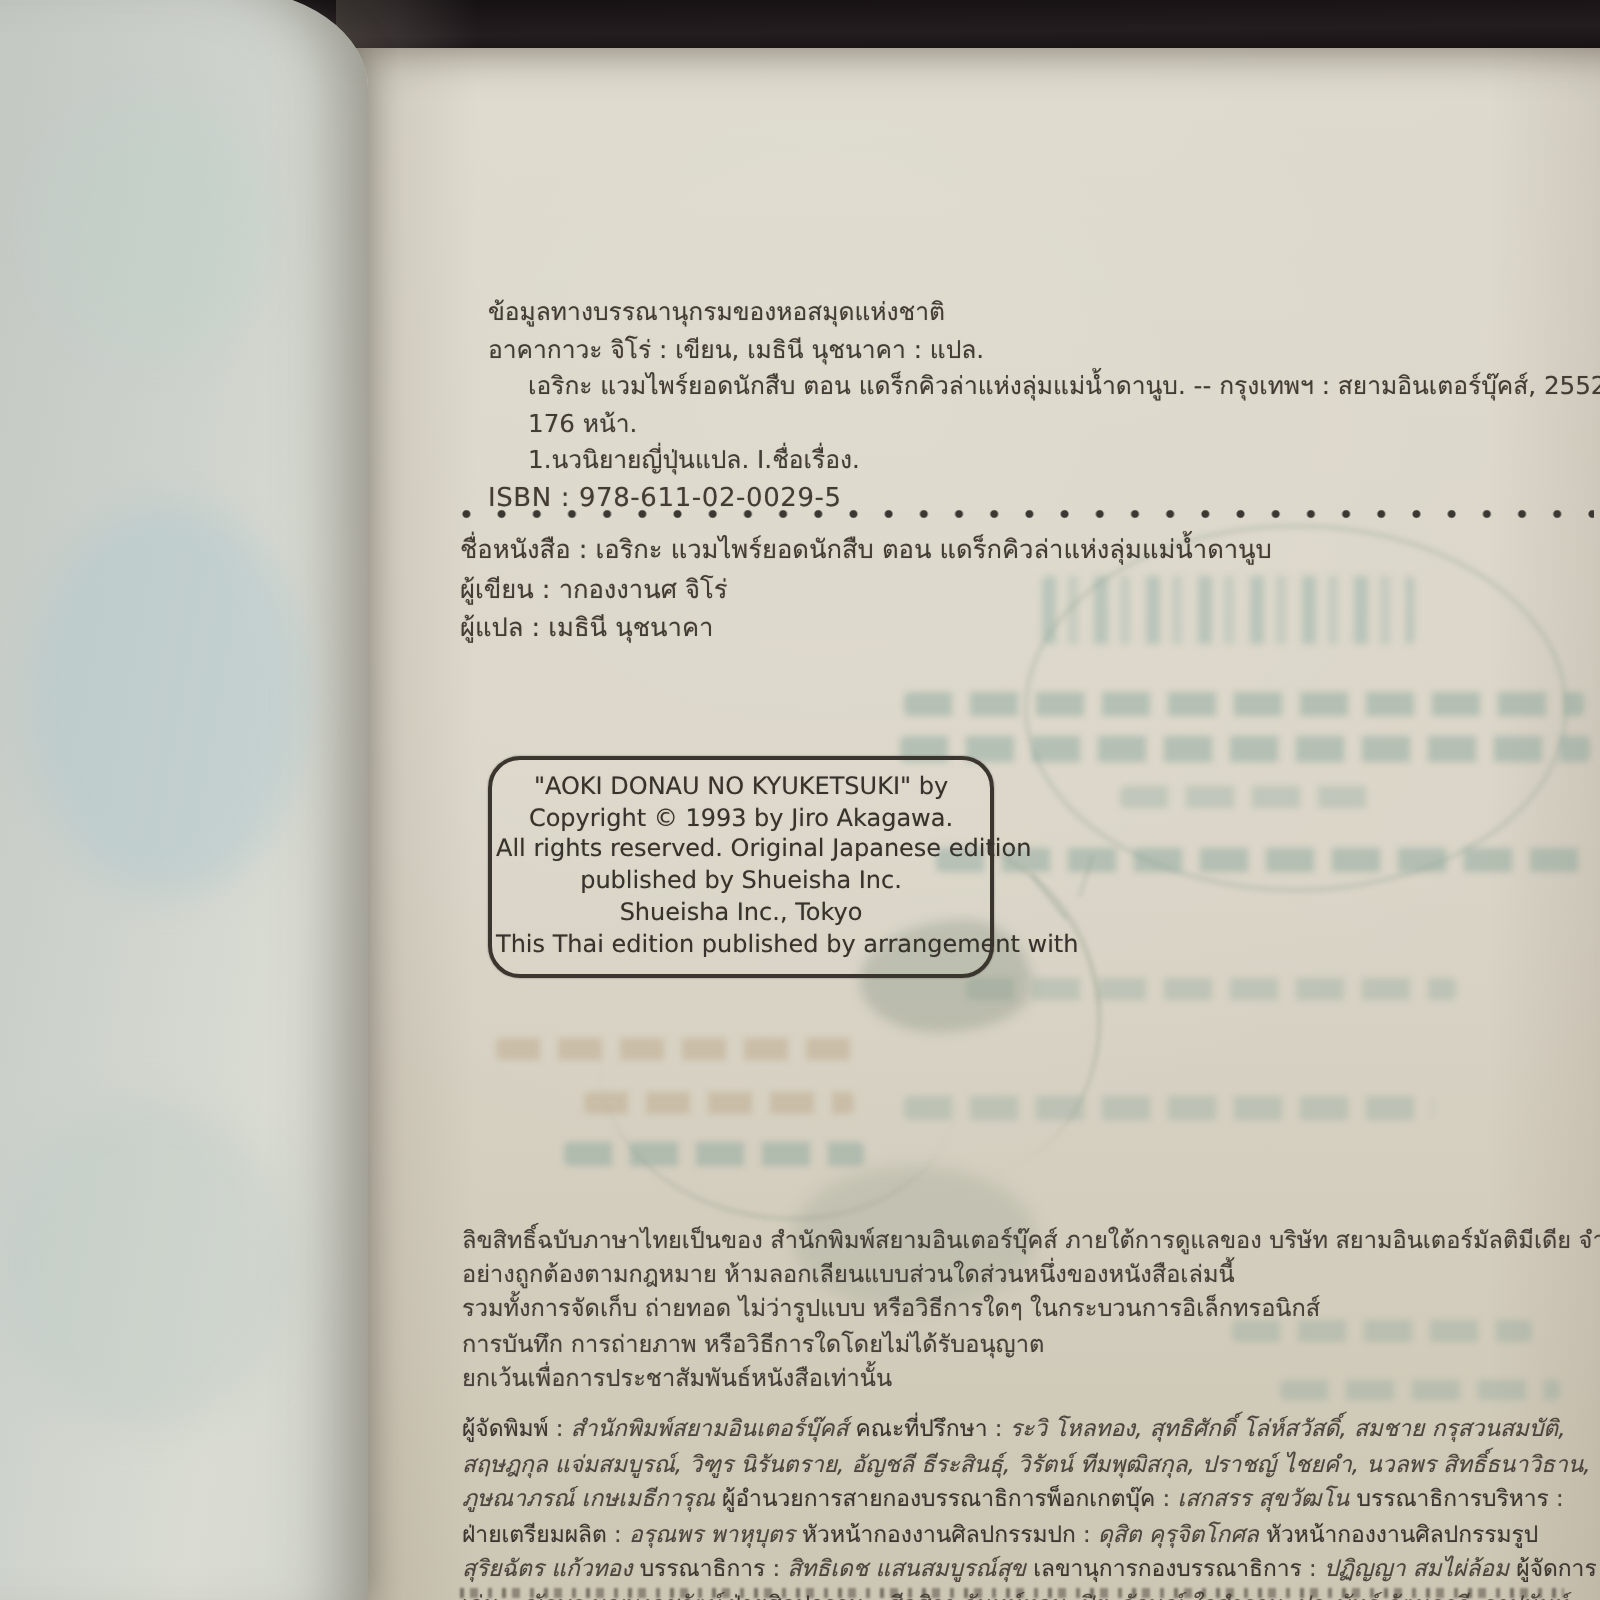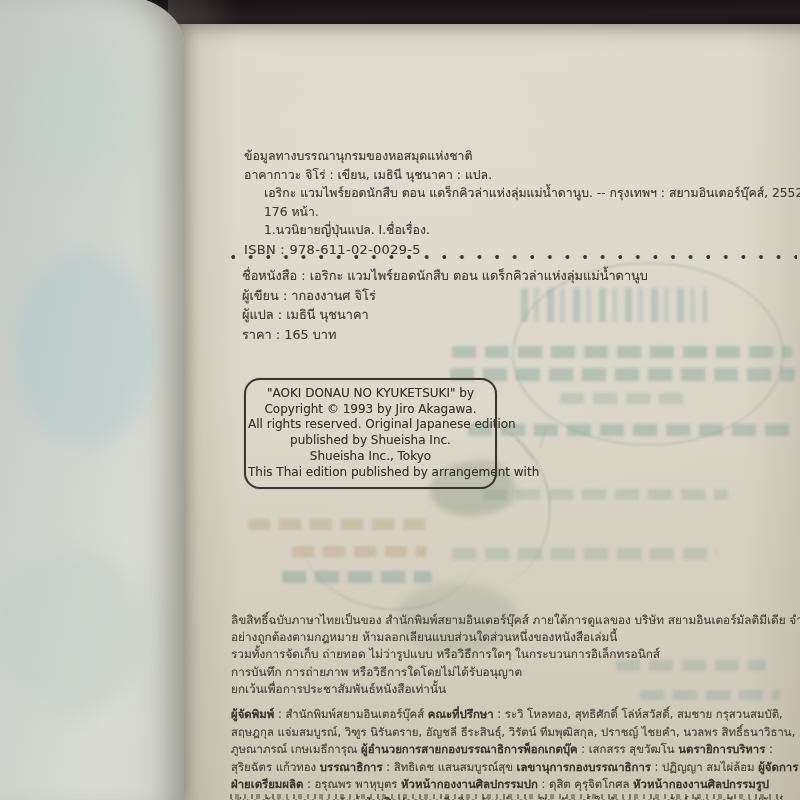--- a/index.html
+++ b/index.html
@@ -50,28 +50,28 @@
   .gblob2{left:396px;top:583px;width:122px;height:72px;background:rgba(128,144,124,.20);border-radius:50%;filter:blur(4px);}
   
   .txt{position:absolute;z-index:10;color:#423c35;}
   .txt div{white-space:nowrap;}
   .bib{left:244px;top:147px;font-size:12.3px;line-height:18.6px;}
   .bib .ind{margin-left:20px;}
   .bib .isbn{font-size:13px;letter-spacing:.3px;margin-top:1px;}
   .dots{position:absolute;z-index:10;left:231px;top:254px;width:566px;height:6px;
     background-image:radial-gradient(circle at 2.2px 3px,#3b3733 1.6px,rgba(59,55,51,0) 2.3px);
     background-size:17.6px 6px;background-repeat:repeat-x;}
-  .details{left:242px;top:266px;font-size:12.8px;line-height:19.6px;}
+  .details{left:230px;top:266px;font-size:12.8px;line-height:19.6px;}
   .copybox{left:244px;top:378px;width:245px;border:2px solid #3a352f;border-radius:16px;
     padding:6px 2px 7px;text-align:center;font-size:12px;line-height:15.7px;color:#37322c;
     box-shadow:0 0 1px rgba(58,53,47,.6);background:rgba(255,255,255,.03);}
   .license{left:231px;top:612px;font-size:11.8px;line-height:17.2px;color:#464039;}
   .credits{left:231px;top:706px;font-size:11.4px;line-height:17.5px;color:#4b453d;}
-  .credits .cb{font-weight:700;font-style:normal;color:#3b362f;}
-  .credits .ci{}
+  .credits .cb{font-weight:400;font-style:normal;color:#3b362f;}
+  .credits .ci{font-style:italic;}
   .credits .cr{font-style:normal;}
   .cutline{position:absolute;z-index:10;left:230px;top:794px;width:552px;height:5px;opacity:.8;
     filter:blur(.5px);
     background:repeating-linear-gradient(90deg,rgba(62,56,48,.75) 0 2px,rgba(0,0,0,0) 2px 5px,rgba(62,56,48,.55) 5px 9px,rgba(0,0,0,0) 9px 14px,rgba(62,56,48,.65) 14px 16px,rgba(0,0,0,0) 16px 21px);}
   .softtext{text-shadow:0 0 .5px rgba(70,60,50,.4);}
 </style>
 </head>
 <body>
 
 <div class="photo">
@@ -115,21 +115,20 @@
     <div class="ind">1.นวนิยายญี่ปุ่นแปล. I.ชื่อเรื่อง.</div>
     <div class="isbn">ISBN : 978-611-02-0029-5</div>
   </div>
 
   <div class="dots"></div>
 
   <div class="txt details softtext">
     <div>ชื่อหนังสือ :  เอริกะ แวมไพร์ยอดนักสืบ ตอน แดร็กคิวล่าแห่งลุ่มแม่น้ำดานูบ</div>
     <div>ผู้เขียน : ากองงานศ จิโร่</div>
     <div>ผู้แปล :  เมธินี นุชนาคา</div>
-    <div>ราคา : 165 บาท</div>
   </div>
 
   <div class="txt copybox softtext">
     <div>"AOKI DONAU NO KYUKETSUKI" by</div>
     <div>Copyright © 1993 by Jiro Akagawa.</div>
     <div>All rights reserved. Original Japanese edition</div>
     <div>published by Shueisha Inc.</div>
     <div>Shueisha Inc., Tokyo</div>
     <div>This Thai edition published by arrangement with</div>
   </div>
@@ -143,27 +142,27 @@
   </div>
 
   <div class="txt credits softtext">
     <div>
       <span class="cb">ผู้จัดพิมพ์</span><span class="cr"> : </span><span class="ci">สำนักพิมพ์สยามอินเตอร์บุ๊คส์ </span><span class="cb">คณะที่ปรึกษา</span><span class="cr"> : </span><span class="ci">ระวิ โหลทอง, สุทธิศักดิ์ โล่ห์สวัสดิ์, สมชาย กรุสวนสมบัติ,</span>
     </div>
     <div>
       <span class="ci">สฤษฎกุล แจ่มสมบูรณ์, วิฑูร นิรันตราย, อัญชลี ธีระสินธุ์, วิรัตน์ ทีมพุฒิสกุล, ปราชญ์ ไชยคำ, นวลพร สิทธิ์ธนาวิธาน,</span>
     </div>
     <div>
-      <span class="ci">ภูษณาภรณ์ เกษเมธีการุณ </span><span class="cb">ผู้อำนวยการสายกองบรรณาธิการพ็อกเกตบุ๊ค</span><span class="cr"> : </span><span class="ci">เสกสรร สุขวัฒโน </span><span class="cb">นตรายิการบริหาร</span><span class="cr"> :</span>
+      <span class="ci">ภูษณาภรณ์ เกษเมธีการุณ </span><span class="cb">ผู้อำนวยการสายกองบรรณาธิการพ็อกเกตบุ๊ค</span><span class="cr"> : </span><span class="ci">เสกสรร สุขวัฒโน </span><span class="cb">บรรณาธิการบริหาร</span><span class="cr"> :</span>
+    </div>
+    <div>
+      <span class="cb">ฝ่ายเตรียมผลิต</span><span class="cr"> : </span><span class="ci">อรุณพร พาหุบุตร </span><span class="cb">หัวหน้ากองงานศิลปกรรมปก</span><span class="cr"> : </span><span class="ci">ดุสิต คุรุจิตโกศล </span><span class="cb">หัวหน้ากองงานศิลปกรรมรูป</span>
     </div>
     <div>
       <span class="ci">สุริยฉัตร แก้วทอง </span><span class="cb">บรรณาธิการ</span><span class="cr"> : </span><span class="ci">สิทธิเดช แสนสมบูรณ์สุข </span><span class="cb">เลขานุการกองบรรณาธิการ</span><span class="cr"> : </span><span class="ci">ปฏิญญา สมไผ่ล้อม </span><span class="cb">ผู้จัดการ</span>
-    </div>
-    <div>
-      <span class="cb">ฝ่ายเตรียมผลิต</span><span class="cr"> : </span><span class="ci">อรุณพร พาหุบุตร </span><span class="cb">หัวหน้ากองงานศิลปกรรมปก</span><span class="cr"> : </span><span class="ci">ดุสิต คุรุจิตโกศล </span><span class="cb">หัวหน้ากองงานศิลปกรรมรูป</span>
     </div>
     <div>
       <span class="cb">เล่ม</span><span class="cr"> : </span><span class="ci">ณัฐพร บุญบงกชรัตน์ </span><span class="cb">ฝ่ายศิลปกรรม</span><span class="cr"> : </span><span class="ci">ศีลศิรา จันทน์หอม, ปิยะลักษณ์ ใจสำรวม, ประพัทธ์ รัตนธารี, ฐาปนันท์</span>
     </div>
   </div>
 
   <div class="cutline"></div>
 
 </div>
 

